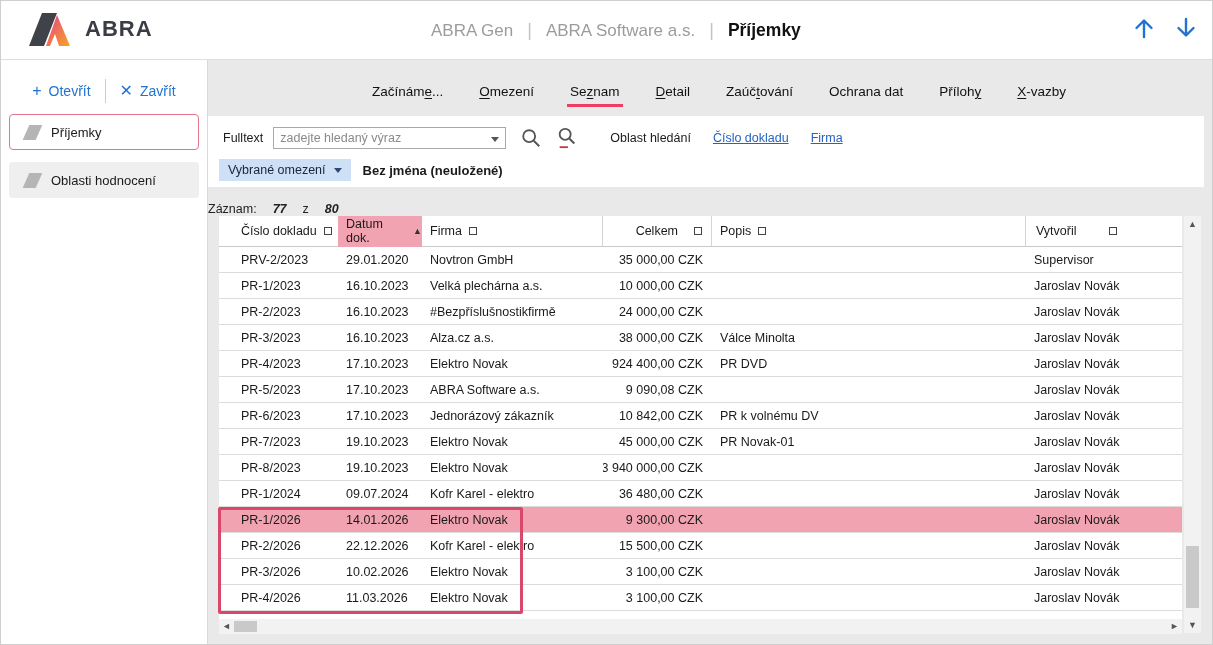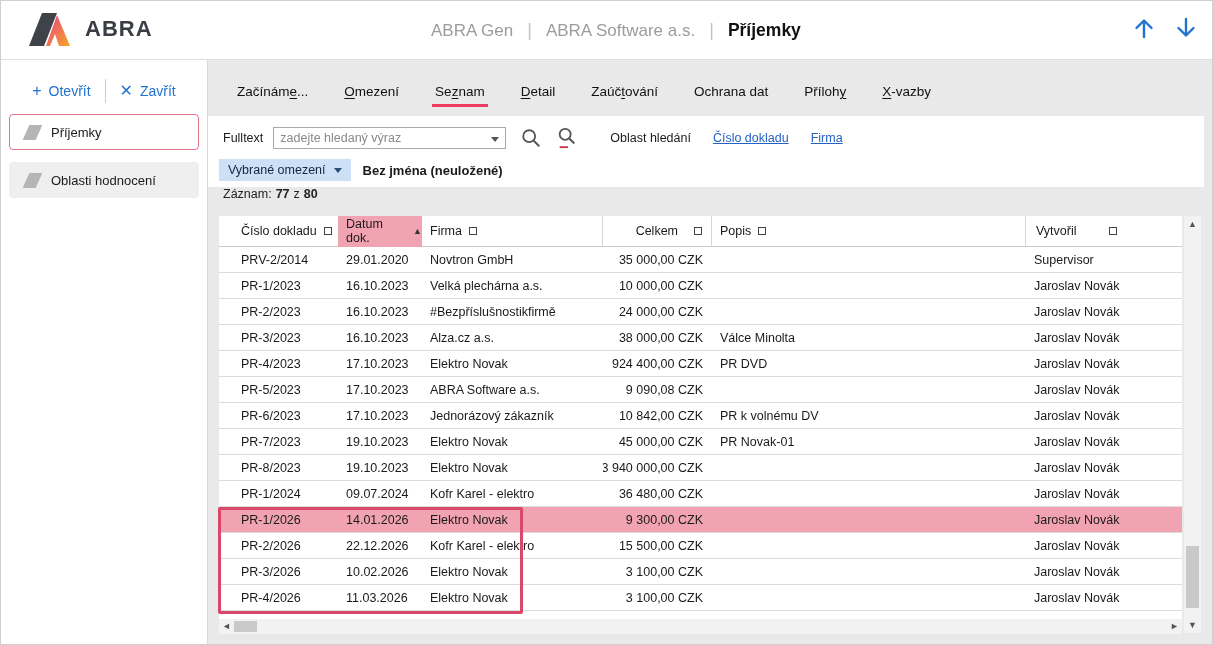--- a/index.html
+++ b/index.html
@@ -24,41 +24,41 @@
   .side-btn { display:flex; align-items:center; gap:7px; background:none; border:none; color:#2273cf; font-family:inherit; font-size:14px; cursor:pointer; }
   .side-btn .glyph { font-size:16px; line-height:1; }
   .vdiv { width:1px; height:24px; background:#cccccc; }
   .sidebar-item { display:flex; align-items:center; gap:12px; margin:0 8px 12px 8px; height:36px; border-radius:4px; background:#efefef; border:1px solid transparent; padding:0 10px; font-size:13px; cursor:pointer; }
   .sidebar-item.selected { background:#ffffff; border:1px solid #e2758b; }
   .slant-icon { width:13px; height:15px; background:#b5b5b5; transform:skewX(-24deg); margin-left:6px; }
 
   
   .main { position:absolute; left:207px; top:59px; width:1006px; height:586px; background:#e9e9e9; }
 
-  .tabbar { position:absolute; left:0; top:0; width:996px; height:56px; display:flex; align-items:flex-start; padding:24px 0 0 26px; column-gap:30px; }
+  .tabbar { position:absolute; left:0; top:0; width:996px; height:56px; display:flex; align-items:flex-start; padding:24px 0 0 26px; column-gap:30px;justify-content:center; }
   .tab { font-size:13.5px; color:#111; padding:0 3px 5px 3px; border-bottom:3px solid transparent; cursor:pointer; white-space:nowrap; }
   .tab.active { border-bottom-color:#ee3d60; }
   .tab u { text-decoration:underline; text-underline-offset:2px; }
 
   .search-panel { position:absolute; left:0; top:56px; width:996px; height:71px; background:#ffffff; }
   .search-row { position:absolute; left:15px; top:10px; height:24px; display:flex; align-items:center; }
   .search-label { font-size:12.5px; margin-right:10px; }
   .combo { position:relative; width:233px; height:22px; border:1px solid #a9a9a9; background:#fff; display:flex; align-items:center; padding:0 20px 0 6px; cursor:text; }
   .combo .ph { color:#8a8a8a; font-size:12.5px; white-space:nowrap; overflow:hidden; }
   .combo .caret { position:absolute; right:6px; top:9px; width:0; height:0; border-left:4px solid transparent; border-right:4px solid transparent; border-top:5px solid #555; }
   .iconbtn { margin-left:14px; cursor:pointer; display:flex; align-items:center; }
   .scope-label { font-size:12.5px; margin-left:32px; }
   .scope-link { font-size:12.5px; color:#2462c4; text-decoration:underline; margin-left:22px; cursor:pointer; }
   .filter-row { position:absolute; left:11px; top:43px; height:22px; display:flex; align-items:center; }
   .filter-btn { display:flex; align-items:center; gap:8px; background:#cde0f5; border:none; height:22px; padding:0 9px; font-family:inherit; font-size:12.5px; color:#16253c; cursor:pointer; }
   .filter-btn .caret { width:0; height:0; border-left:4px solid transparent; border-right:4px solid transparent; border-top:5px solid #2b4a77; }
   .filter-value { font-size:13px; font-weight:bold; margin-left:12px; }
 
-  .counter-strip { position:absolute; left:0; top:127px; width:1006px; height:29px; display:flex; align-items:flex-start; padding-left:15px; font-size:12.5px; color:#222;border-radius:10px; }
-  .counter-strip b { margin:0 4px; }
+  .counter-strip { position:absolute; left:0; top:127px; width:1006px; height:29px; display:flex; align-items:flex-end; font-size:12.5px; color:#222;border-radius:10px; }
+  .counter-strip b { margin:0 16px;font-style:italic; }
 
   
   .table-panel { position:absolute; left:11px; top:156px; width:963px; height:403px; background:#ffffff; overflow:hidden; }
   .thead { display:flex; height:31px; align-items:center; border-bottom:1px solid #c9c9c9; font-size:12.5px; }
   .th { display:flex; align-items:center; height:31px; padding-left:8px; }
   .th.sep { border-right:1px solid #d4d4d4; }
   .th .hdr-box { width:8px; height:8px; border:1px solid #444; margin-left:7px; flex:none; }
   .th .sort-arrow { margin-left:7px; font-size:9px; color:#333; }
   .th.sorted { background:#f2a3b1;gap:22px; }
   .c0 { width:14px; flex:none; padding-left:0; }
@@ -228,21 +228,21 @@
             <span class="hdr-box"></span>
           </div>
           <div class="th c6">
             <span>Vytvořil</span>
             <span class="hdr-box"></span>
           </div>
         </div>
       <div class="tbody" id="tbody">
           <div class="tr">
             <div class="td c0"></div>
-            <div class="td c1">PRV-2/2014</div>
+            <div class="td c1">PRV-2/2023</div>
             <div class="td c2">29.01.2020</div>
             <div class="td c3">Novtron GmbH</div>
             <div class="td c4">35 000,00 CZK</div>
             <div class="td c5"></div>
             <div class="td c6">Supervisor</div>
           </div>
           <div class="tr">
             <div class="td c0"></div>
             <div class="td c1">PR-1/2023</div>
             <div class="td c2">16.10.2023</div>

